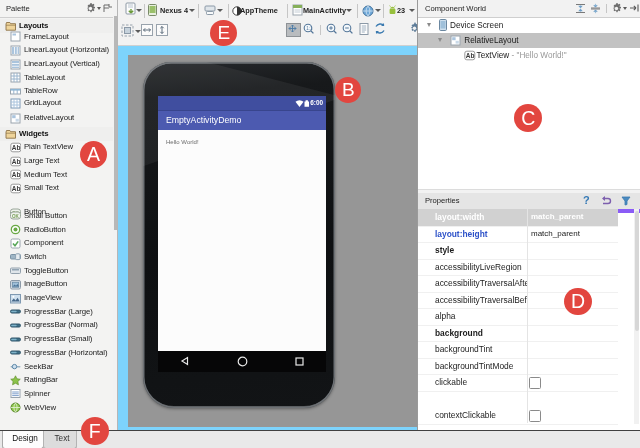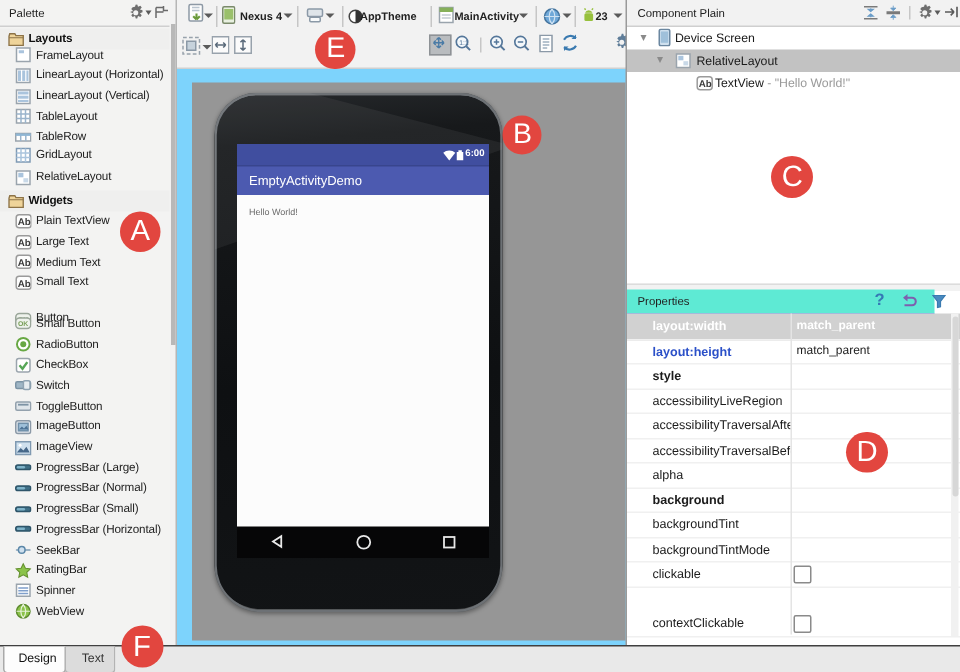--- a/index.html
+++ b/index.html
@@ -39,23 +39,23 @@
 
 #rdiv{position:absolute;left:417px;top:0;width:1px;height:430px;background:#9a9a9a}
 #rpanel{position:absolute;left:418px;top:0;width:222px;height:430px;background:#fff}
 #cthead{position:absolute;left:0;top:0;width:222px;height:17px;background:#f2f2f2;border-bottom:1px solid #cfcfcf}
 #cthead .t{position:absolute;left:7px;line-height:17px;font-size:7.6px;color:#222}
 .trow{position:absolute;left:0;width:222px;height:14.6px}
 .trow .tl{position:absolute;line-height:15px;font-size:8.2px;color:#1a1a1a;white-space:nowrap}
 .trow .tw{position:absolute;top:0;line-height:14px;font-size:8px;color:#8a8a8a}
 .tsel{background:#c2c2c2}
 #splitter{position:absolute;left:0;top:189px;width:222px;height:4px;background:#f2f2f2;border-top:1px solid #dcdcdc}
-#prhead{position:absolute;left:0;top:193px;width:205px;height:16px;background:#5eead4;border-bottom:4px solid #8b5cf6}
+#prhead{position:absolute;left:0;top:193px;width:222px;height:16px;background:#e5e5e5;border-bottom:4px solid #8b5cf6}
 #prhead .t{position:absolute;left:7px;line-height:16px;font-size:7.6px;color:#222}
-.prop{position:absolute;left:0;width:222px;border-bottom:1px solid #f0f0f0}
+.prop{position:absolute;left:0;width:200px;border-bottom:1px solid #f0f0f0}
 .prop .pname{position:absolute;left:17px;font-size:8.4px;color:#1c1c1c;white-space:nowrap;width:92px;overflow:hidden}
 .prop .pval{position:absolute;left:113px;font-size:8px;color:#1c1c1c;white-space:nowrap}
 .psel{background:#d1d1d1}
 .psel .pname,.psel .pval{color:#fff;font-weight:bold}
 #pcoldiv{position:absolute;left:527px;top:209px;width:1px;height:214px;background:#e4e4e4}
 .cb{position:absolute;left:111px;top:3px;width:10px;height:10px;background:#fff;border:1px solid #8a8a8a;border-radius:1.5px}
 
 #tfrow{position:absolute;left:0;top:415px;width:113px;height:15px;background:#ececec;border-top:1px solid #d8d8d8}
 #bottom{position:absolute;left:0;top:430px;width:640px;height:18px;background:#e9e9e9;border-top:1px solid #404040}
 .tab{position:absolute;top:0;height:17px;line-height:15px;text-align:center;font-size:8.2px;color:#111;text-indent:4px}
@@ -197,21 +197,21 @@
           <circle cx="5.5" cy="5.5" r="4.2" fill="#fff" stroke="#68a844" stroke-width="1.3"></circle>
           <circle cx="5.5" cy="5.5" r="2" fill="#68a844"></circle>
         </svg>
         <span style="left:24px">RadioButton</span>
       </div>
 <div class="prow" style="top:236.2px">
         <svg style="position:absolute;left:10px;top:1.5px" width="11" height="11" viewBox="0 0 11 11">
           <rect x="1" y="1" width="9" height="9" rx="1.5" fill="#fff" stroke="#9aa4ad"></rect>
           <path d="M3 5.5l2 2.3 3.2-4.4" stroke="#57a657" stroke-width="1.6" fill="none"></path>
         </svg>
-        <span style="left:24px">CheckBox</span>
+        <span style="left:24px">Component</span>
       </div>
 <div class="prow" style="top:249.89999999999998px">
         <svg style="position:absolute;left:10px;top:1.5px" width="11" height="11" viewBox="0 0 11 11">
           <rect x="0.5" y="3.5" width="10" height="4.5" rx="1" fill="#9fb6c6" stroke="#7b93a5"></rect>
           <rect x="5.6" y="2.8" width="4.4" height="5.8" rx="1" fill="#e6ecf0" stroke="#8fa3b2"></rect>
         </svg>
         <span style="left:24px">Switch</span>
       </div>
 <div class="prow" style="top:263.6px">
         <svg style="position:absolute;left:10px;top:1.5px" width="11" height="11" viewBox="0 0 11 11">
@@ -421,21 +421,21 @@
               <rect x="1" y="1" width="7" height="7" fill="none" stroke="#e8e8e8" stroke-width="1.2"></rect>
             </svg>
       </div>
     </div>
   </div>
 </div>
 
 <div id="rdiv"></div>
 <div id="rpanel">
   <div id="cthead">
-        <span class="t">Component Plain</span>
+        <span class="t">Component World</span>
     <svg style="position:absolute;left:157px;top:3px" width="11" height="11" viewBox="0 0 11 11">
           <path d="M1 1.5h9M1 9.5h9" stroke="#7a7a7a"></path>
           <path d="M5.5 2.5v2.2m0 1.6v2.2M5.5 4.7L3.8 3.2h3.4zM5.5 6.3L3.8 7.8h3.4z" fill="#6b9dc8" stroke="#6b9dc8" stroke-width="0.8"></path>
         </svg>
     <svg style="position:absolute;left:172px;top:3px" width="11" height="11" viewBox="0 0 11 11">
           <path d="M1 5h9M1 6h9" stroke="#7a7a7a"></path>
           <path d="M5.5 0.8v1.4M5.5 4.2L3.8 2.4h3.4zM5.5 6.8L3.8 8.6h3.4zM5.5 8.8v1.4" fill="#6b9dc8" stroke="#6b9dc8" stroke-width="0.6"></path>
         </svg>
     <div class="vsep" style="left:188px;top:4px;height:9px"></div>
     <svg style="position:absolute;left:192.5px;top:3px" width="11" height="11" viewBox="0 0 11 11">

